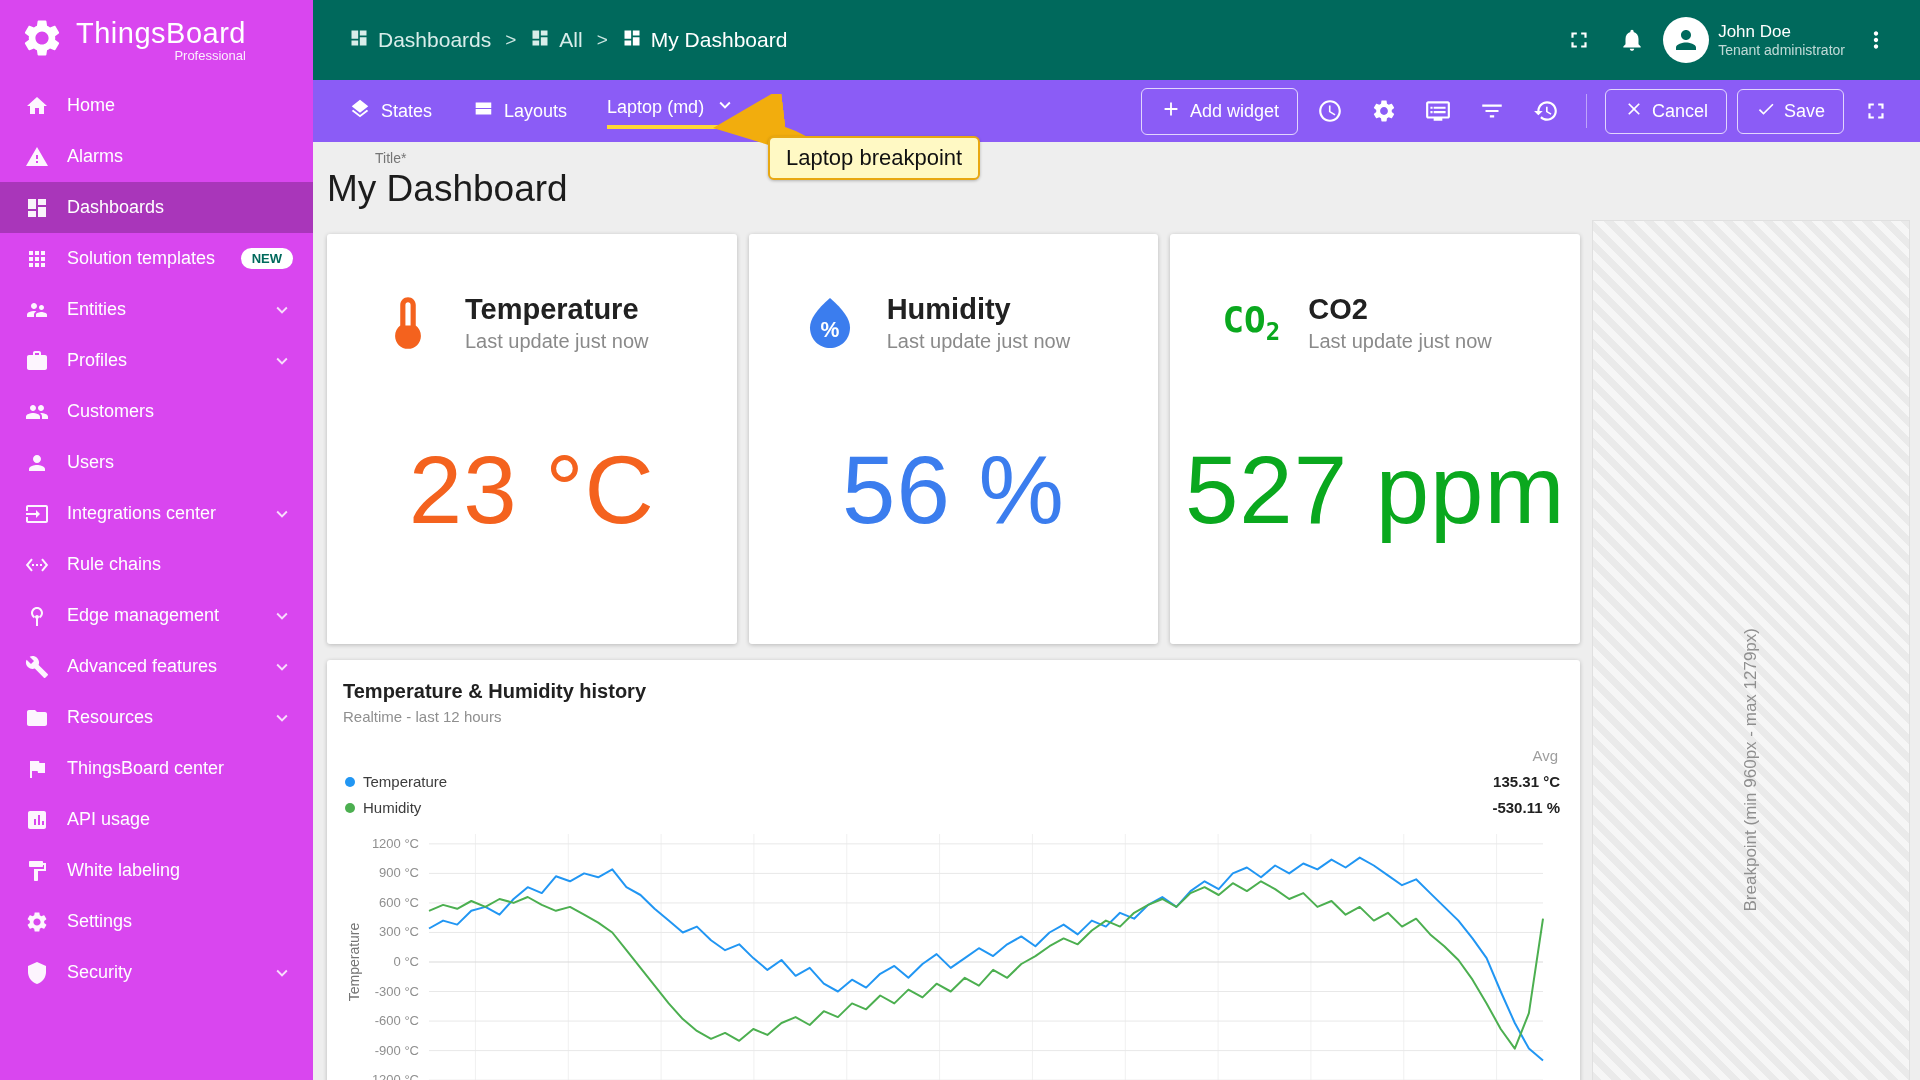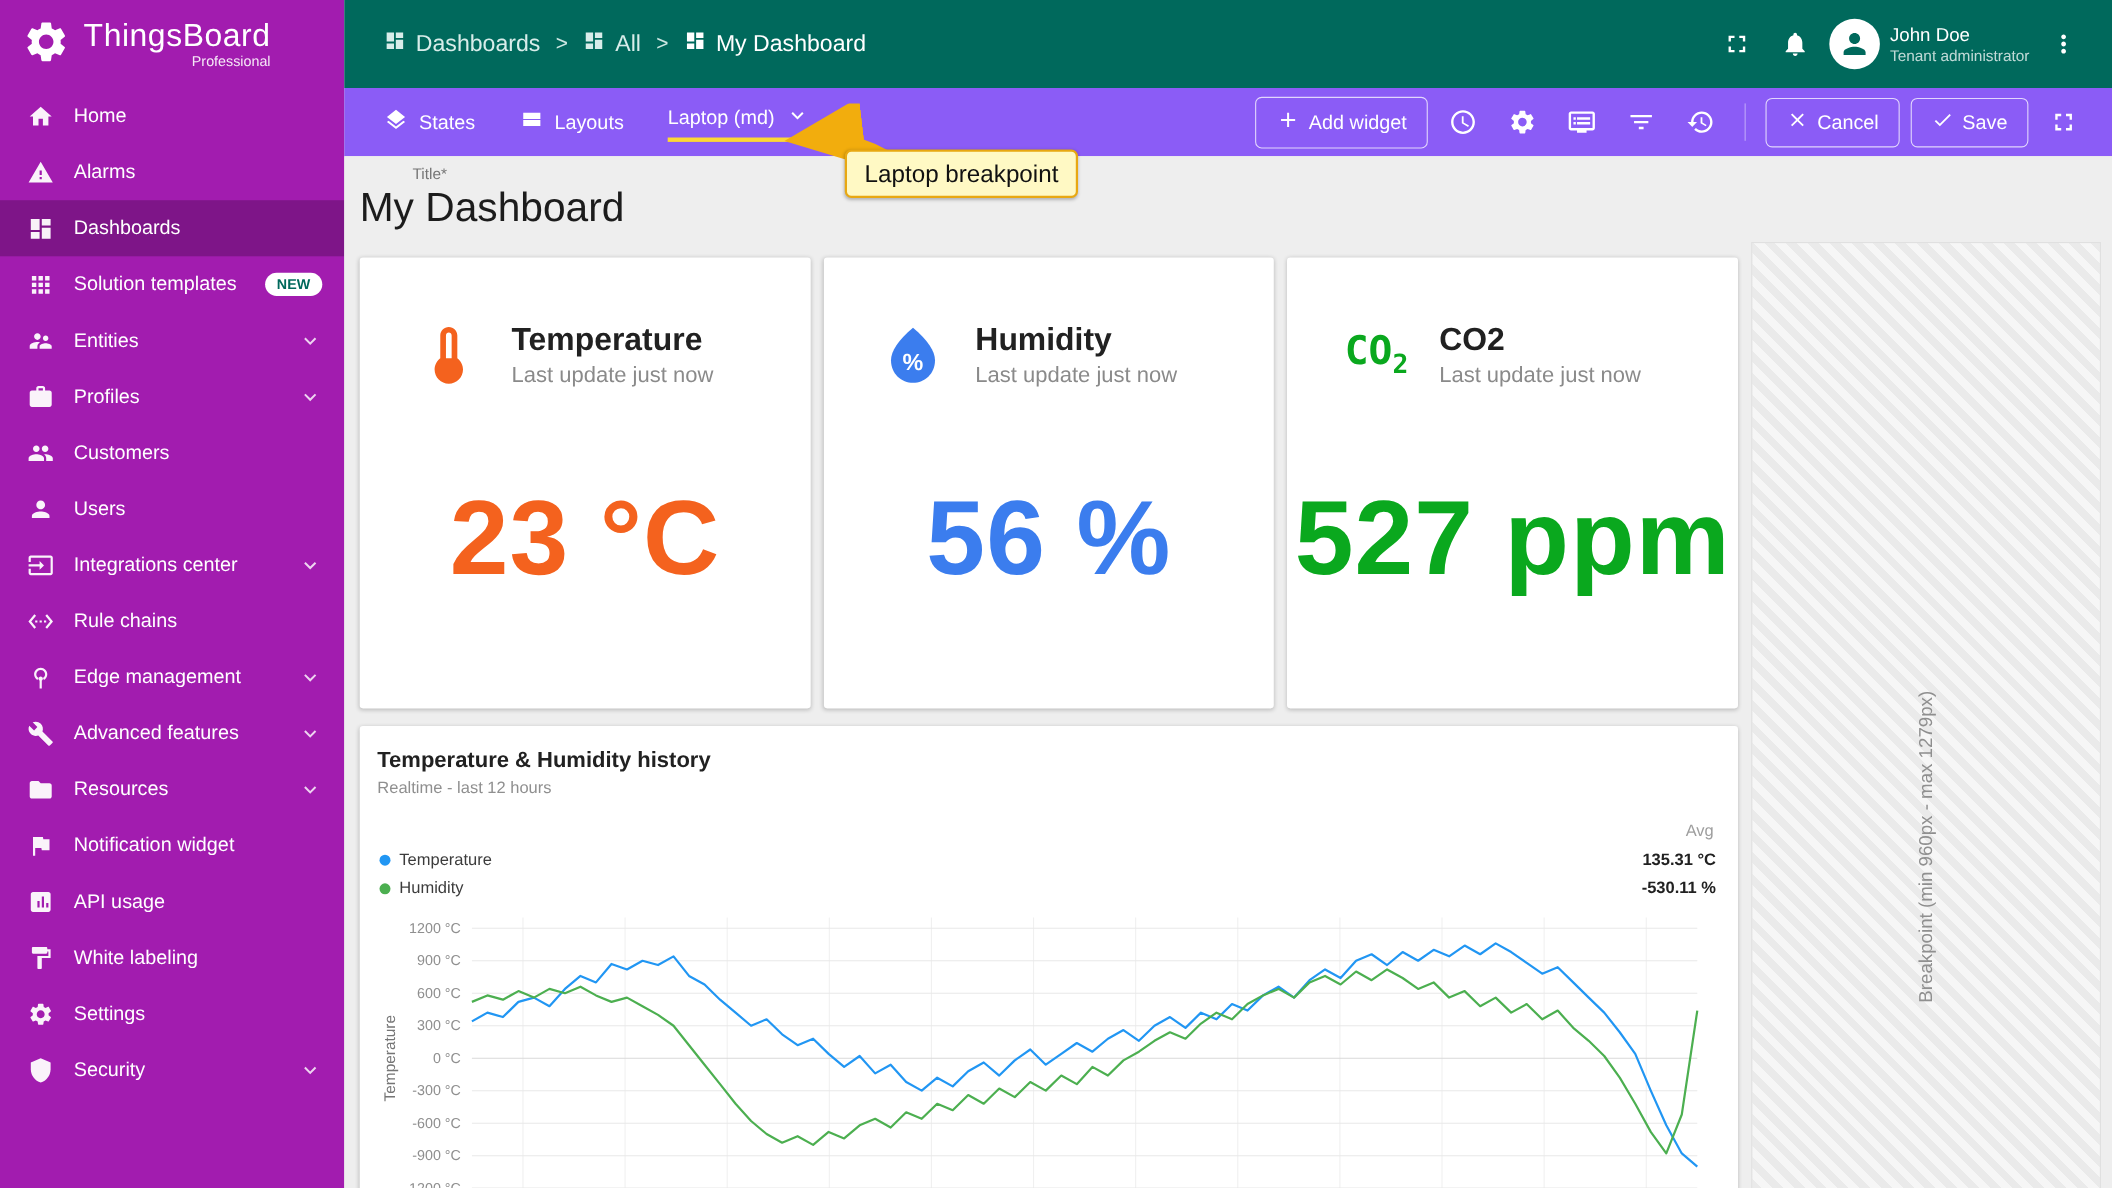--- a/index.html
+++ b/index.html
@@ -1,20 +1,20 @@
 <!DOCTYPE html>
 <html><head>
 <meta charset="utf-8">
 <style>
   * { margin:0; padding:0; box-sizing:border-box; }
   html,body { width:1920px; height:1080px; overflow:hidden; }
   body { display:flex; font-family:"Liberation Sans", sans-serif; background:#eeeeee; }
 
   
-  .sidebar { width:313px; min-width:313px; height:100%; background:#a21caf; color:#fff; display:flex; flex-direction:column; }
+  .sidebar { width:313px; min-width:313px; height:100%; background:#d946ef; color:#fff; display:flex; flex-direction:column; }
   .logo { height:80px; display:flex; align-items:center; padding:0 20px; gap:12px; }
   .logo-text { display:flex; flex-direction:column; }
   .logo-title { font-size:29px; font-weight:500; letter-spacing:.5px; }
   .logo-sub { font-size:13px; text-align:right; opacity:.9; margin-top:-2px; }
   .nav { flex:1; overflow:hidden; }
   .side-item { height:51px; display:flex; align-items:center; padding:0 20px 0 24px; gap:17px; font-size:18px; cursor:pointer; }
   .side-item.active { background:rgba(0,0,0,0.22); }
   .side-item .icn { width:26px; height:26px; display:flex; align-items:center; justify-content:center; opacity:.95; }
   .side-item .lbl { flex:1; white-space:nowrap; }
   .badge-new { background:#fff; color:#00695C; font-size:13px; font-weight:bold; border-radius:12px; padding:3px 11px; }
@@ -47,21 +47,21 @@
   .title-label { font-size:14px; color:#757575;margin-left:48px; }
   .dash-title { font-size:37px; font-weight:500; color:#1c1c1c; margin-top:2px; }
 
   .cards-row { display:flex; gap:12px; margin-top:24px; width:1253px; }
   .card { background:#fff; border-radius:3px; box-shadow:0 1px 4px rgba(0,0,0,.22); }
   .widget { width:410px; height:410px; display:flex; flex-direction:column; cursor:move; }
   .w-head { display:flex; align-items:center; gap:24px; padding:56px 30px 0 48px; }
   .w-icon { width:66px; height:66px; display:flex; align-items:center; justify-content:center; }
   .w-title { font-size:29px; font-weight:600; color:#212121; }
   .w-sub { font-size:20px; color:#8a8a8a; margin-top:4px; }
-  .w-value { flex:1; display:flex; align-items:center; justify-content:center; font-size:96px; font-weight:700; margin-top:-20px; letter-spacing:1px; }
+  .w-value { flex:1; display:flex; align-items:center; justify-content:center; font-size:96px; font-weight:400; margin-top:-20px; letter-spacing:1px; }
   .co2-glyph { font-family:"DejaVu Sans Mono", monospace; font-weight:bold; font-size:36px; line-height:1; }
   .co2-glyph sub { font-size:24px; }
 
   .chart-card { width:1253px; margin-top:16px; height:560px; padding:20px 16px 0 16px; }
   .c-title { font-size:20px; font-weight:700; color:#212121; }
   .c-sub { font-size:15px; color:#8f8f8f; margin-top:5px; }
   .legend { margin-top:22px; padding:0 4px 0 2px; }
   .legend-head { text-align:right; color:#9e9e9e; font-size:15px; padding-right:2px; }
   .legend-row { display:flex; align-items:center; font-size:15px; color:#3c3c3c; margin-top:9px; cursor:pointer; }
   .legend-dot { width:10px; height:10px; border-radius:50%; margin-right:8px; }
@@ -215,21 +215,21 @@
         <span class="chev"><svg width="22" height="22" viewBox="0 0 24 24">
             <path d="M7.41 8.59L12 13.17l4.59-4.58L18 10l-6 6-6-6 1.41-1.41z" fill="rgba(255,255,255,.9)"></path>
           </svg></span>
       </div>
       <div class="side-item">
         <span class="icn">
           <svg width="24" height="24" viewBox="0 0 24 24">
             <path d="M14.4 6L14 4H5v17h2v-7h5.6l.4 2h7V6z" fill="#fff"></path>
           </svg>
         </span>
-        <span class="lbl">Notification widget</span>
+        <span class="lbl">ThingsBoard center</span>
       </div>
       <div class="side-item">
         <span class="icn">
           <svg width="24" height="24" viewBox="0 0 24 24">
             <path d="M19 3H5c-1.1 0-2 .9-2 2v14c0 1.1.9 2 2 2h14c1.1 0 2-.9 2-2V5c0-1.1-.9-2-2-2zm-8 14H9v-6h2v6zm4 0h-2V7h2v10zm4 0h-2v-4h2v4z" fill="#fff"></path>
           </svg>
         </span>
         <span class="lbl">API usage</span>
       </div>
       <div class="side-item">

